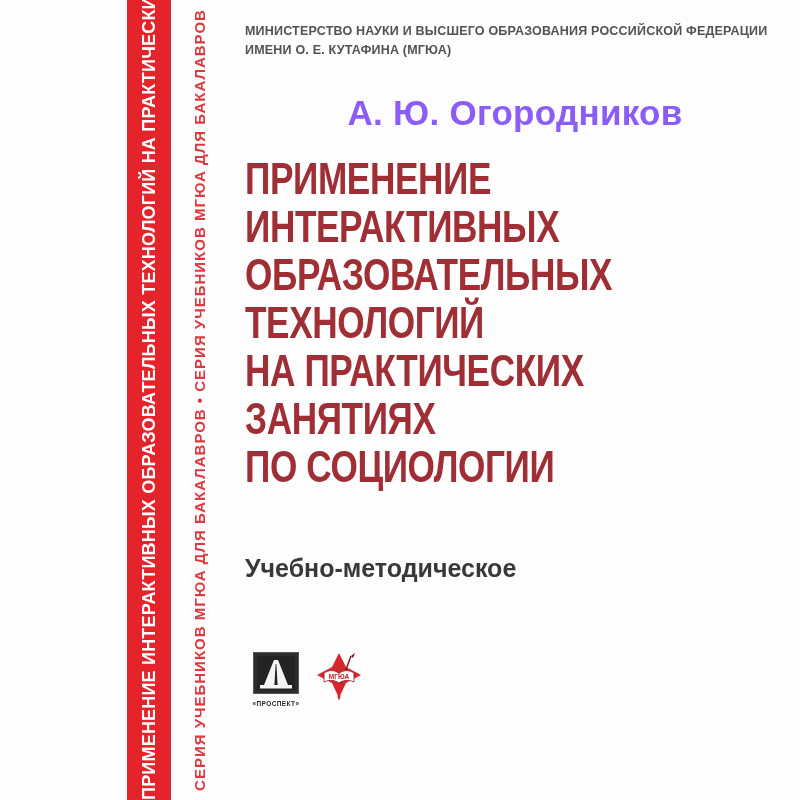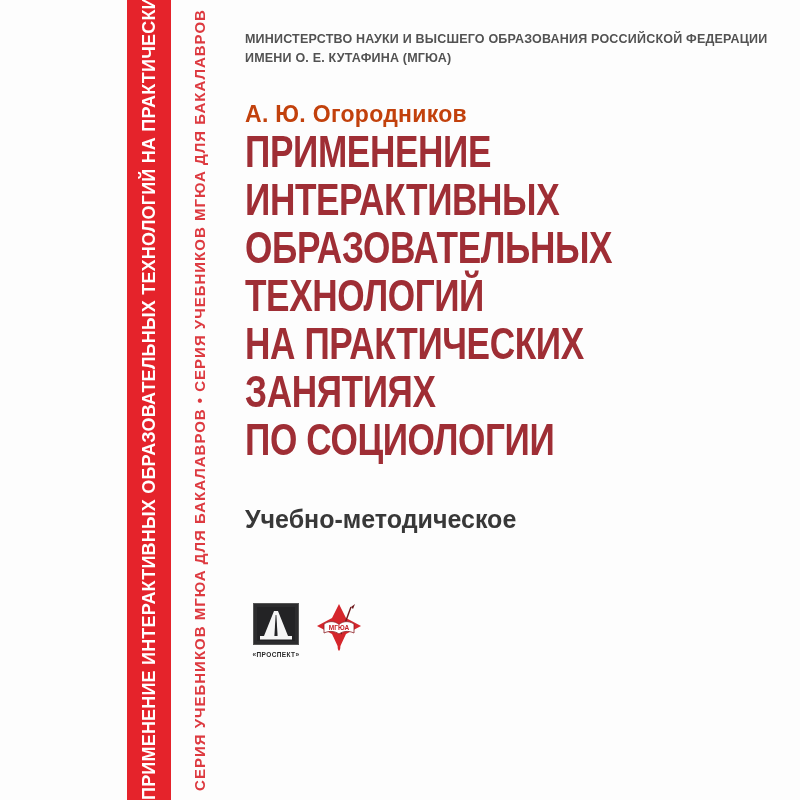--- a/index.html
+++ b/index.html
@@ -19,33 +19,33 @@
     left:127px;height:44px;line-height:44px;
     color:#ffffff;font-weight:bold;font-size:18px;letter-spacing:0.2px;
   }
   .series-line{
     left:180px;height:40px;line-height:40px;
     color:#dd3a40;font-weight:bold;font-size:15px;letter-spacing:1px;
   }
   
   .main{position:absolute;left:245px;top:0;width:540px;}
   .ministry{
-    margin-top:30px;color:#525252;font-size:12.5px;font-weight:bold;
+    margin-top:22px;color:#525252;font-size:12.5px;font-weight:bold;
     line-height:19px;letter-spacing:0.2px;
   }
   .author{
-    margin-top:33px;color:#c2410c;font-size:23px;font-weight:bold;letter-spacing:0.3px;
+    margin-top:33px;color:#8b5cf6;font-size:35px;font-weight:bold;letter-spacing:0.3px;text-align:center;
   }
-  .title{color:#9f2e35;}
+  .title{margin-top:22px;color:#9f2e35;}
   .title .tline{
     font-size:44px;line-height:48px;font-weight:bold;letter-spacing:-0.5px;
     transform:scaleX(0.8);transform-origin:left top;white-space:nowrap;
   }
   .subtitle{
-    margin-top:38px;color:#383838;font-size:25px;font-weight:bold;line-height:35px;
+    margin-top:60px;color:#383838;font-size:25px;font-weight:bold;line-height:35px;
   }
   .logos{margin-top:66px;margin-left:7px;display:flex;align-items:flex-start;gap:14px;}
   .prospekt{display:flex;flex-direction:column;align-items:center;width:48px;}
   .prospekt-caption{
     margin-top:2px;font-size:6.5px;font-weight:bold;color:#2a2a2a;letter-spacing:0.4px;white-space:nowrap;
   }
 </style>
 </head>
 <body>
 

